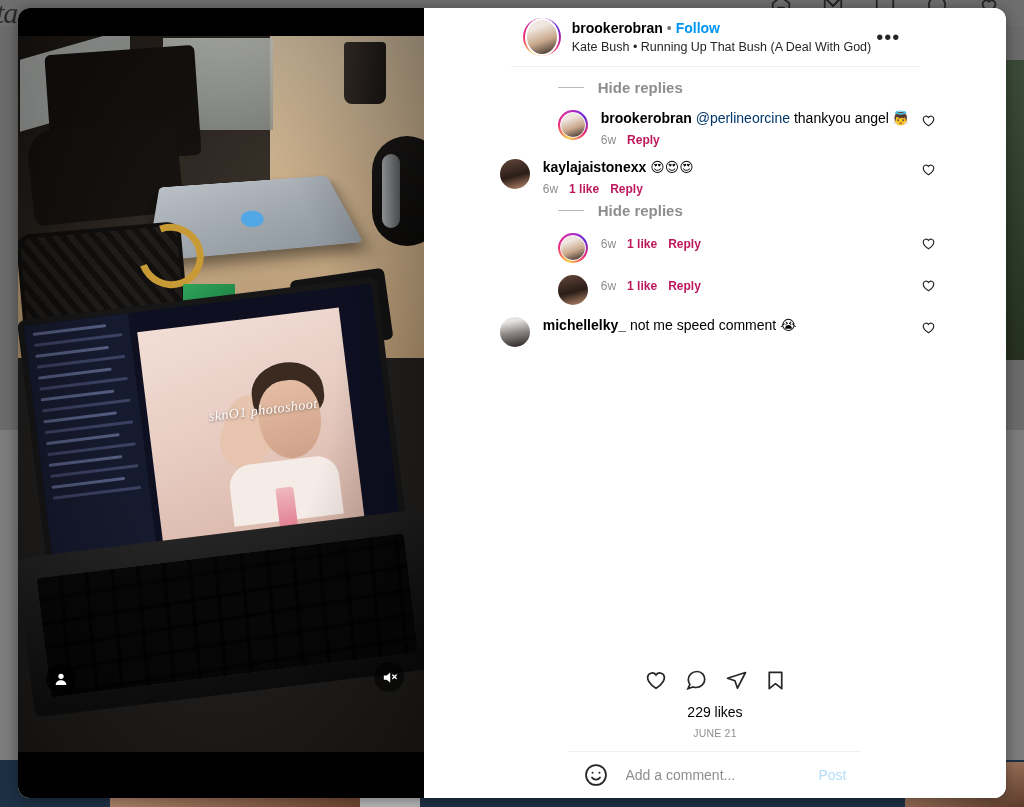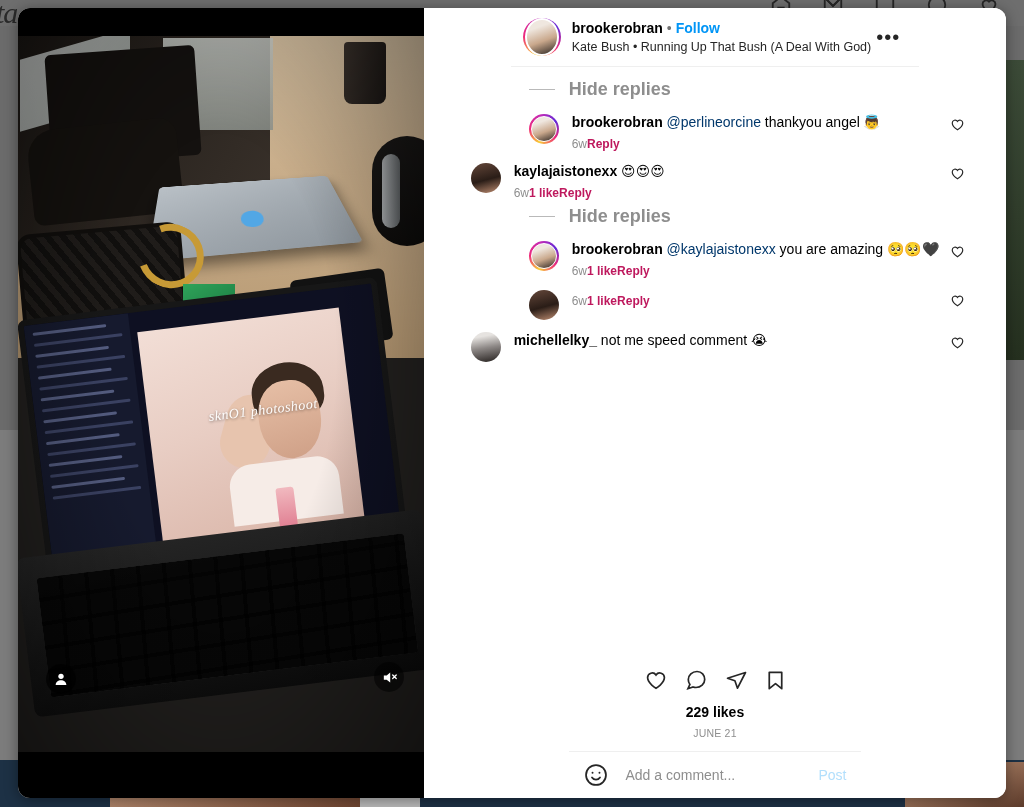--- a/index.html
+++ b/index.html
@@ -131,46 +131,46 @@
   .ph-l1 b{font-weight:700;}
   .sep{color:#737373;margin:0 4px;}
   .follow{color:#0095f6;font-weight:700;cursor:pointer;}
   .ph-l2{font-size:12.5px;color:#262626;line-height:16px;margin-top:2px;}
   .dots{width:34px;display:flex;align-items:center;justify-content:center;cursor:pointer;
     font-size:20px;color:#262626;letter-spacing:1px;line-height:8px;}
 
   .clist{flex:1;overflow:hidden;padding:8px 0 2px 0;}
   .hide-row{display:flex;align-items:center;padding:4px 0 4px 72px;}
   .hide-row .line{width:26px;height:1px;background:#b9b9b9;}
-  .hide-row span{margin-left:14px;font-size:18px;font-weight:600;color:#8e8e8e;cursor:pointer;}
+  .hide-row span{margin-left:14px;font-size:15px;font-weight:600;color:#8e8e8e;cursor:pointer;}
 
   .c{display:flex;padding:9px 8px 2px 14px;}
   .c.reply{padding-left:72px;}
   .av{width:30px;height:30px;border-radius:50%;flex:0 0 30px;overflow:hidden;margin-top:1px;}
   .av.ringed{padding:2px;width:30px;height:30px;box-sizing:border-box;
     background:conic-gradient(from 200deg,#f9ce34,#ee2a7b,#c42bb5,#6228d7,#ee2a7b,#f9ce34);}
   .av.ringed .inner{width:100%;height:100%;border-radius:50%;border:1.5px solid #fff;
     box-sizing:border-box;overflow:hidden;background:linear-gradient(160deg,#efe7df 25%,#c9a88c 60%,#2a2420 100%);}
   .av.p2{background:linear-gradient(165deg,#5a4034 10%,#2a1d17 55%,#c08e72 100%);}
   .av.p3{background:linear-gradient(170deg,#e6e3e0 18%,#8d8886 52%,#241f1d 100%);}
   .cbody{flex:1;min-width:0;margin-left:13px;}
   .ctext{font-size:14px;line-height:19px;color:#000;word-wrap:break-word;}
   .ctext b{font-weight:700;}
   .mention{color:#00376b;}
-  .cmeta{display:flex;margin-top:5px;font-size:12px;color:#8e8e8e;}
+  .cmeta{display:flex;gap:11px;margin-top:5px;font-size:12px;color:#8e8e8e;}
   .cmeta .strong{font-weight:600;color:#be185d;cursor:pointer;}
   .lk{width:26px;flex:0 0 26px;display:flex;justify-content:flex-end;padding-top:4px;cursor:pointer;}
   .emo{font-family:"DejaVu Sans",sans-serif;}
 
   .divider{height:1px;background:#efefef;margin-top:6px;}
   .actions{display:flex;align-items:center;padding:7px 14px 2px 14px;}
   .actions .ic{padding:8px 8px 8px 0;margin-right:8px;cursor:pointer;display:flex;}
   .actions .spacer{flex:1;}
   .actions .save{padding:8px 0;cursor:pointer;display:flex;}
-  .likes{padding:2px 14px 0 14px;font-size:14px;font-weight:700;color:#000;}
+  .likes{padding:2px 14px 0 14px;font-size:14px;font-weight:400;color:#000;}
   .date{padding:7px 14px 12px 14px;font-size:10.5px;color:#8e8e8e;letter-spacing:.2px;}
   .addbar{display:flex;align-items:center;border-top:1px solid #efefef;padding:10px 14px;}
   .addbar .smile{width:26px;height:26px;flex:0 0 26px;cursor:pointer;}
   .addbar input{flex:1;border:0;outline:0;font-size:14px;color:#4c1d95;margin-left:14px;
     font-family:"Liberation Sans","DejaVu Sans",sans-serif;background:transparent;}
   .addbar input::placeholder{color:#8e8e8e;}
   .post{font-size:14px;font-weight:400;color:#b2dffc;cursor:pointer;padding-left:10px;}
 </style>
 </head>
 <body>
@@ -332,21 +332,20 @@
         </div>
         <div class="hide-row">
           <div class="line"></div>
           <span>Hide replies</span>
         </div>
         <div class="c reply">
           <div class="av ringed">
             <div class="inner"></div>
           </div>
           <div class="cbody">
-            <div class="ctext"><b>brookerobran</b><span class="mention"> @kaylajaistonexx</span><span> you are amazing </span><span class="emo">🥺🥺🖤</span></div>
             <div class="cmeta">
               <span>6w</span>
               <span class="strong">1 like</span>
               <span class="strong">Reply</span>
             </div>
           </div>
           <div class="lk">
             <svg width="15" height="15" viewBox="0 0 24 24" fill="none" stroke="#262626" stroke-width="1.9">
               <path d="M12 20.3S3.6 15.2 3.6 9.6A4.6 4.6 0 0 1 12 7a4.6 4.6 0 0 1 8.4 2.6c0 5.6-8.4 10.7-8.4 10.7z"></path>
             </svg>

